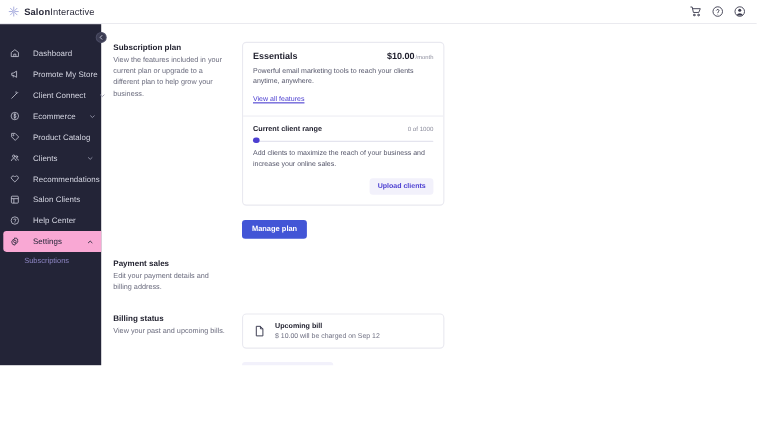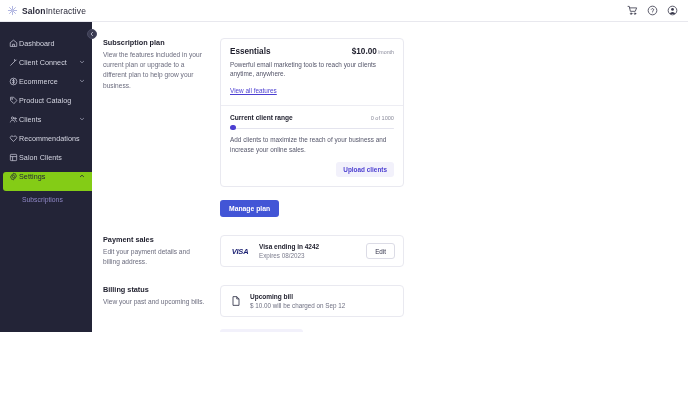--- a/index.html
+++ b/index.html
@@ -42,31 +42,31 @@
   .collapse-btn {
     position: absolute; top: 7px; right: -5px;
     width: 10px; height: 10px; border-radius: 50%;
     background: #3b3c52; border: 1px solid #4a4b63;
     display: flex; align-items: center; justify-content: center;
     cursor: pointer; z-index: 5;
   }
   .collapse-btn svg { display: block; }
   .nav { display: flex; flex-direction: column; }
   .nav-item {
-    height: 19px; display: flex; 
-    padding: 0 7px 0 9px; gap: 1px;
+    height: 19px; display: flex; align-items: center;
+    padding: 0 7px 0 9px; gap: 12px;
     color: #d5d6e2; cursor: pointer; position: relative;
   }
   .nav-item .ic { width: 9px; height: 9px; flex: 0 0 9px; display: flex; align-items: center; justify-content: center; color: #c9cad8; }
   .nav-item .ic svg { display: block; }
   .nav-item .lbl { font-size: 7.2px; letter-spacing: .05px; white-space: nowrap; flex: 1 1 auto; }
   .nav-item .chev { width: 7px; height: 7px; flex: 0 0 7px; display: flex; align-items: center; justify-content: center; color: #9899ad; }
   .nav-item .chev svg { display: block; }
   .nav-item.active {
-    background: #84cc16; color: #232437;
+    background: #f9a8d4; color: #232437;
     border-radius: 3px 0 0 3px;
     margin-left: 3px; padding-left: 6px;
   }
   .nav-item.active .ic { color: #232437; }
   .nav-item.active .chev { color: #232437; }
   .nav-sub {
     height: 16px; display: flex; align-items: center;
     padding-left: 22px; color: #8e86c4; font-size: 6.8px; cursor: pointer;
   }
 
@@ -203,20 +203,29 @@
         <div class="nav-item">
           <span class="ic">
             <svg viewBox="0 0 16 16" width="9" height="9" fill="none" stroke="currentColor" stroke-width="1.3" stroke-linejoin="round">
                 <path d="M2.2 6.6 8 2.1l5.8 4.5v6.6H2.2z"></path>
                 <path d="M6.3 13.2V9.3h3.4v3.9"></path>
               </svg>
           </span>
           <span class="lbl">Dashboard</span>
         </div>
 
+        <div class="nav-item">
+          <span class="ic">
+            <svg viewBox="0 0 16 16" width="9" height="9" fill="none" stroke="currentColor" stroke-width="1.3" stroke-linejoin="round">
+                <path d="M3 6.2h2.4L10.8 3v10L5.4 9.8H3z"></path>
+                <path d="M5.4 9.8V13"></path>
+              </svg>
+          </span>
+          <span class="lbl">Promote My Store</span>
+        </div>
 
         <div class="nav-item">
           <span class="ic">
             <svg viewBox="0 0 16 16" width="9" height="9" fill="none" stroke="currentColor" stroke-width="1.3" stroke-linecap="round">
                 <path d="M3 13 11 5"></path>
                 <path d="M10 2.5v2M12.8 3.6l-1.3 1.4"></path>
               </svg>
           </span>
           <span class="lbl">Client Connect</span>
           <span class="chev">
@@ -281,20 +290,30 @@
         <div class="nav-item">
           <span class="ic">
             <svg viewBox="0 0 16 16" width="9" height="9" fill="none" stroke="currentColor" stroke-width="1.3" stroke-linejoin="round">
                 <rect x="2.4" y="2.4" width="11.2" height="11.2" rx="1.4"></rect>
                 <path d="M2.4 6.4h11.2M6.4 6.4v7.2"></path>
               </svg>
           </span>
           <span class="lbl">Salon Clients</span>
         </div>
 
+        <div class="nav-item">
+          <span class="ic">
+            <svg viewBox="0 0 16 16" width="9" height="9" fill="none" stroke="currentColor" stroke-width="1.3">
+                <circle cx="8" cy="8" r="6"></circle>
+                <path d="M6.4 6.3a1.7 1.7 0 0 1 3.3.6c0 1.1-1.6 1.3-1.6 2.4" stroke-linecap="round"></path>
+                <circle cx="8" cy="11.2" r=".6" fill="currentColor" stroke="none"></circle>
+              </svg>
+          </span>
+          <span class="lbl">Help Center</span>
+        </div>
 
         <div class="nav-item active">
           <span class="ic">
             <svg viewBox="0 0 16 16" width="9" height="9" fill="none" stroke="currentColor" stroke-width="1.25" stroke-linejoin="round">
               <circle cx="8" cy="8" r="2"></circle>
               <path d="M8 1.9 9.3 3l1.7-.3.5 1.7 1.5.9-.6 1.6.6 1.6-1.5.9-.5 1.7-1.7-.3L8 14.1 6.7 13l-1.7.3-.5-1.7L3 10.7l.6-1.6L3 7.5l1.5-.9.5-1.7 1.7.3z"></path>
             </svg>
           </span>
           <span class="lbl">Settings</span>
           <span class="chev">
@@ -350,30 +369,20 @@
           <div class="manage-wrap">
             <button class="btn btn-primary">Manage plan</button>
           </div>
         </div>
       </div>
 
       <div class="section" style="padding-top:18px;">
         <div class="sec-left">
           <div class="sec-title">Payment sales</div>
           <div class="sec-desc">Edit your payment details and billing address.</div>
-        </div>
-        <div class="sec-right">
-          <div class="card pay-card">
-            <span class="visa-mark">VISA</span>
-            <span class="pay-info">
-              <span class="pay-line1" style="display:block;">Visa ending in 4242</span>
-              <span class="pay-line2" style="display:block;">Expires 08/2023</span>
-            </span>
-            <button class="btn btn-outline">Edit</button>
-          </div>
         </div>
       </div>
 
       <div class="section" style="padding-top:17px;">
         <div class="sec-left">
           <div class="sec-title">Billing status</div>
           <div class="sec-desc">View your past and upcoming bills.</div>
         </div>
         <div class="sec-right">
           <div class="card bill-card">

